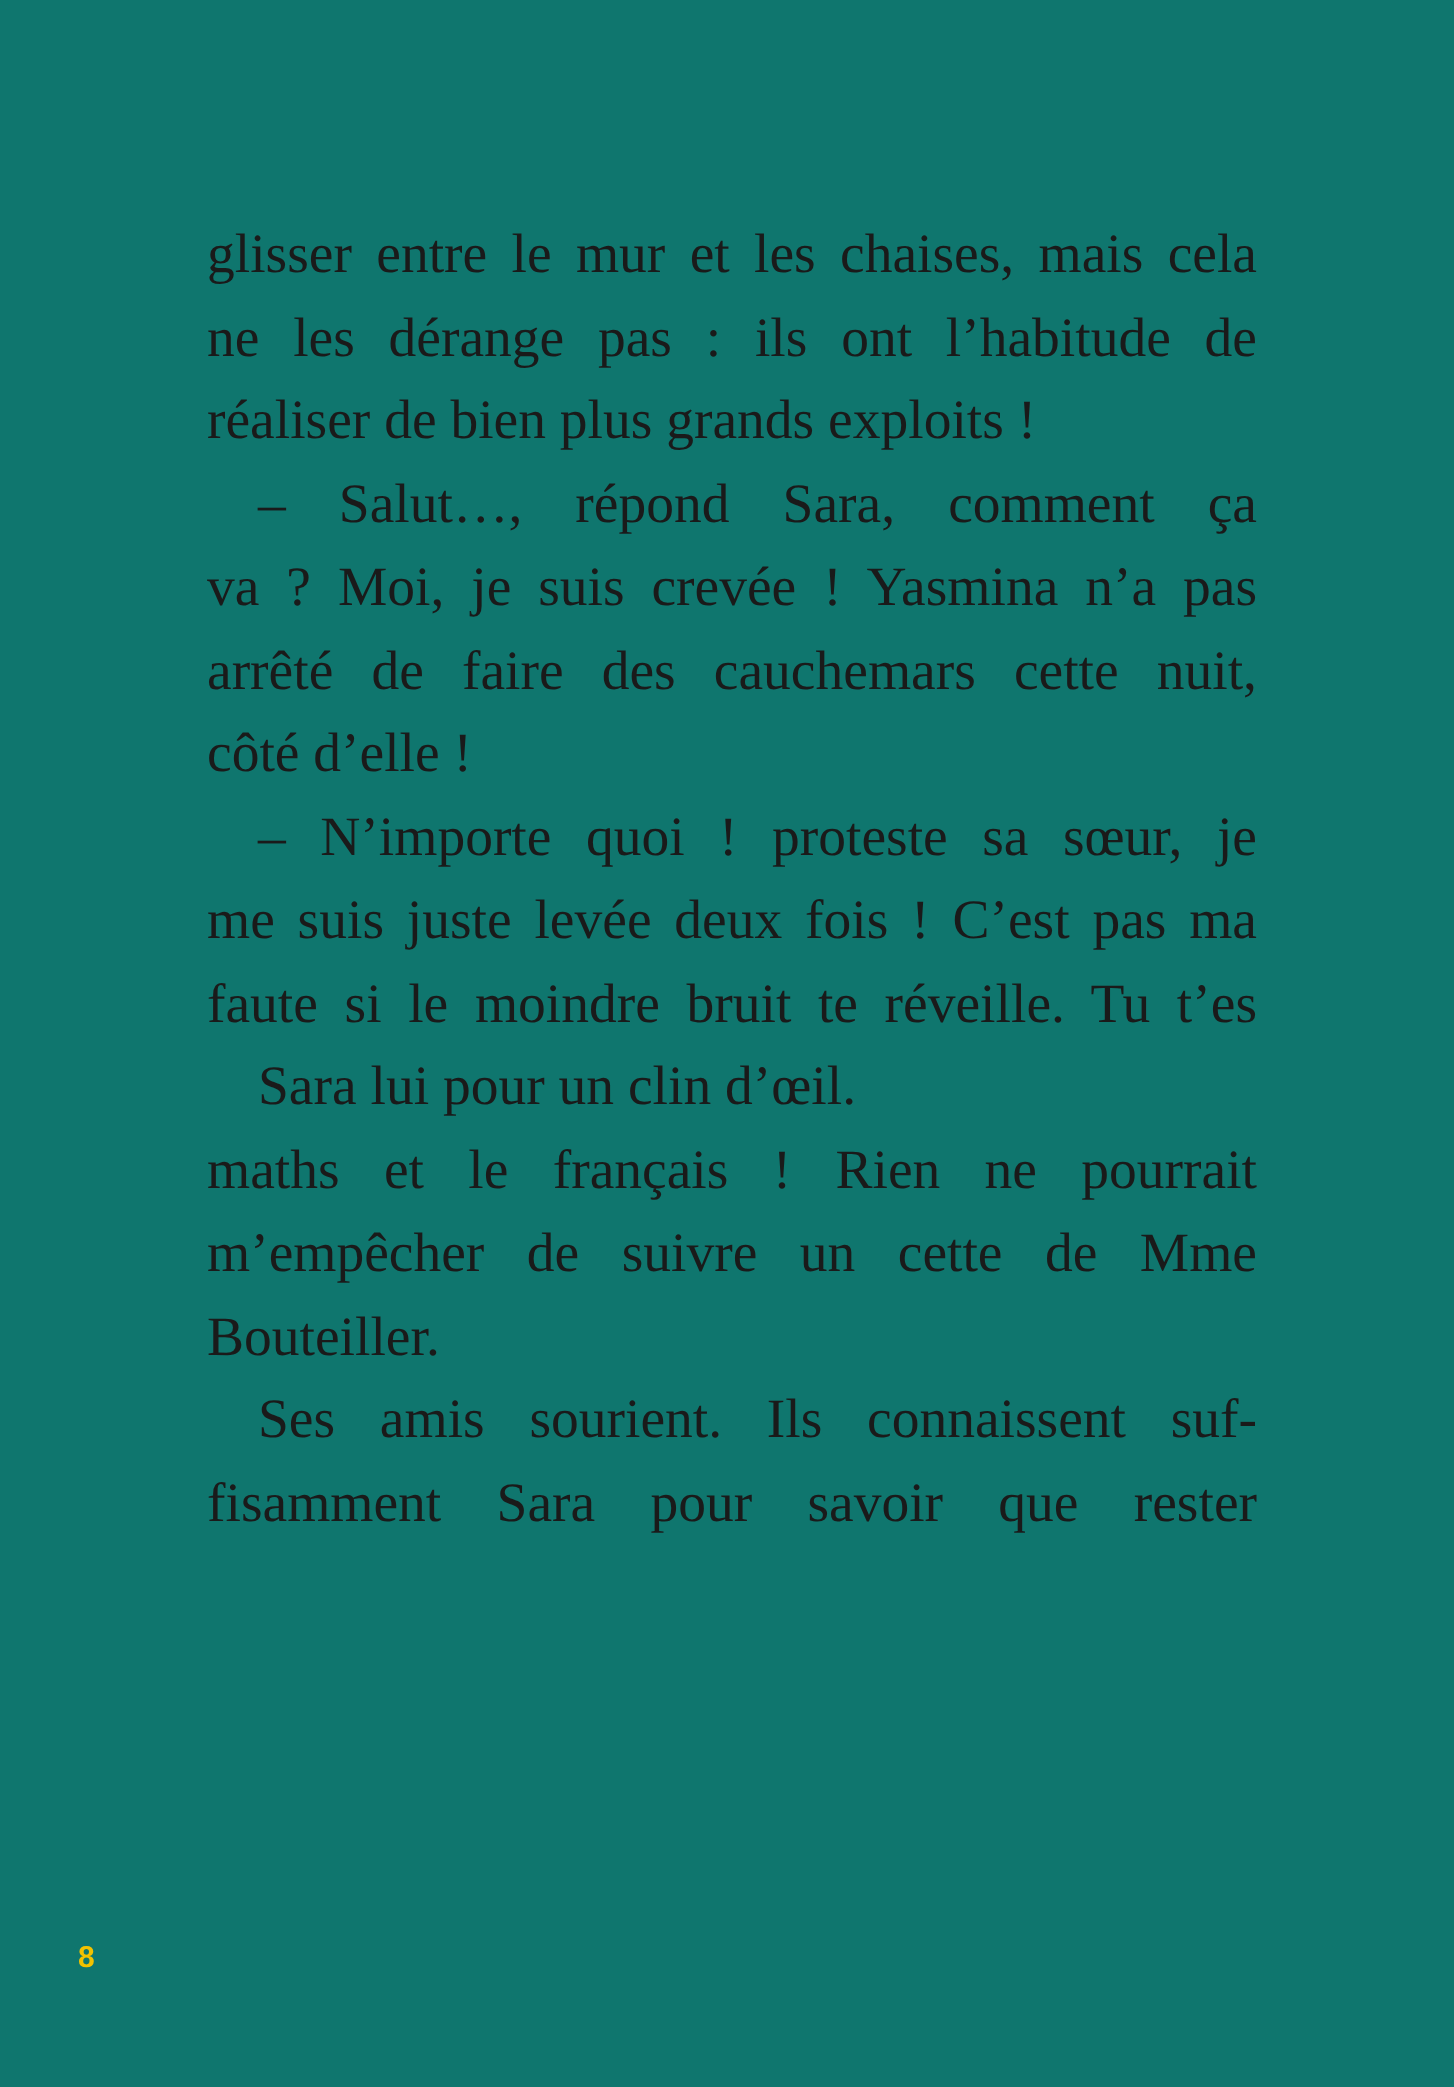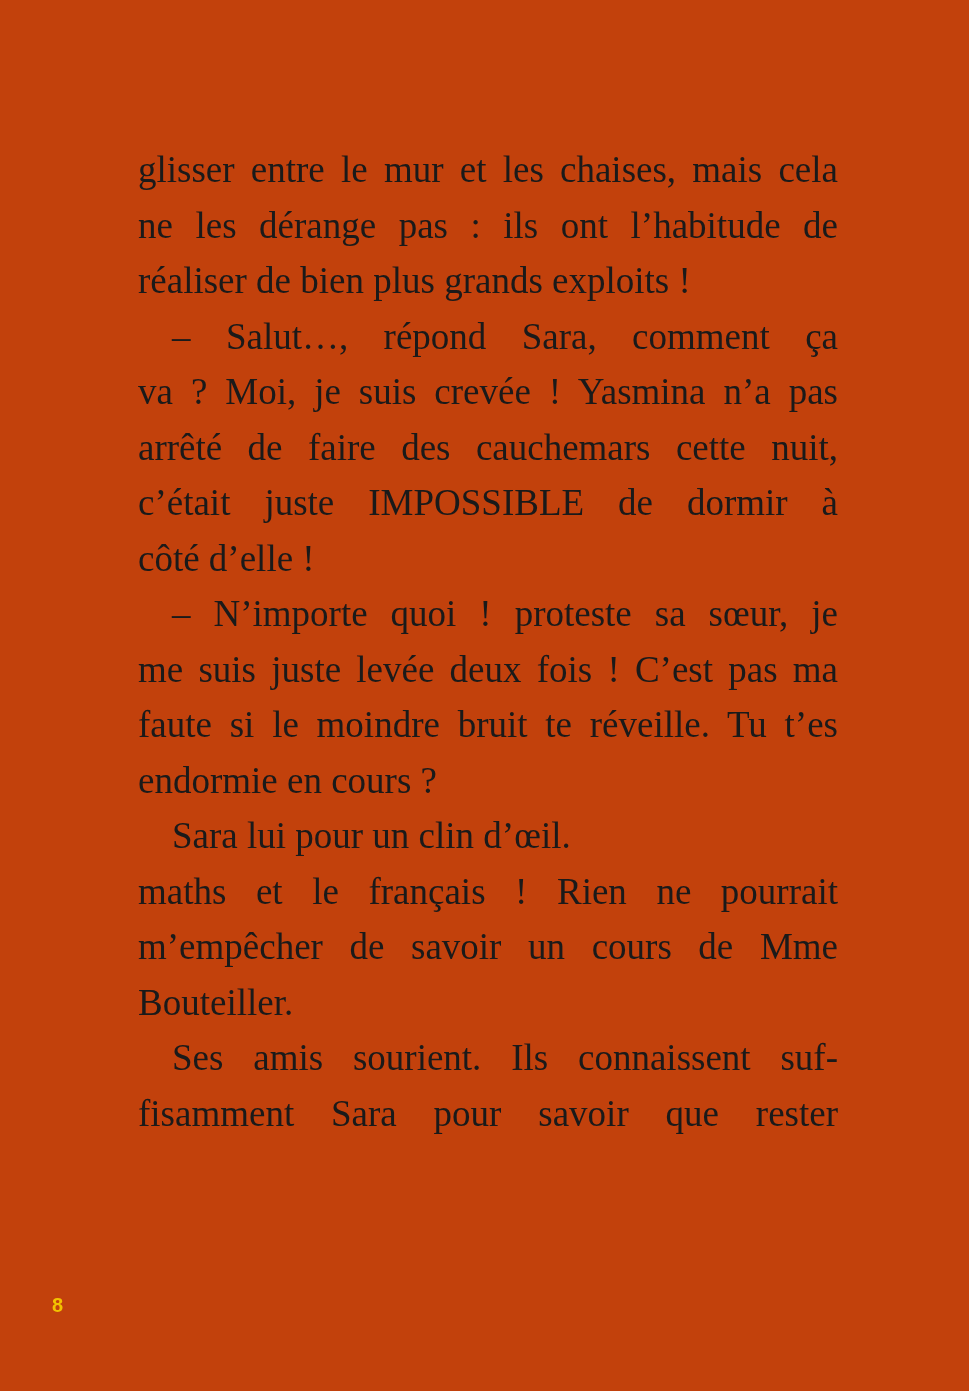--- a/index.html
+++ b/index.html
@@ -10,21 +10,21 @@
     body {
       width: 969px;
       height: 1391px;
       position: relative;
       overflow: hidden;
     }
     .page {
       position: absolute;
       left: 0; top: 0;
       width: 969px; height: 1391px;
-      background: #c2410c;
+      background: #0f766e;
     }
     .text-block {
       position: absolute;
       left: 138px;
       top: 142px;
       width: 700px;
       font-family: "Liberation Serif", "DejaVu Serif", serif;
       font-size: 37px;
       line-height: 55.5px;
       color: #1a1a1a;
@@ -56,27 +56,25 @@
 <body>
 
 <div class="page">
   <div class="text-block">
     <span class="line">glisser entre le mur et les chaises, mais cela</span>
     <span class="line">ne les dérange pas : ils ont l’habitude de</span>
     <span class="line last">réaliser de bien plus grands exploits !</span>
     <span class="line indent">– Salut…, répond Sara, comment ça</span>
     <span class="line">va ? Moi, je suis crevée ! Yasmina n’a pas</span>
     <span class="line">arrêté de faire des cauchemars cette nuit,</span>
-    <span class="line">c’était juste IMPOSSIBLE de dormir à</span>
     <span class="line last">côté d’elle !</span>
     <span class="line indent">– N’importe quoi ! proteste sa sœur, je</span>
     <span class="line">me suis juste levée deux fois ! C’est pas ma</span>
     <span class="line">faute si le moindre bruit te réveille. Tu t’es</span>
-    <span class="line last">endormie en cours ?</span>
     <span class="line indent last">Sara lui pour un clin d’œil.</span>
     <span class="line">maths et le français ! Rien ne pourrait</span>
-    <span class="line">m’empêcher de savoir un cours de Mme</span>
+    <span class="line">m’empêcher de suivre un cette de Mme</span>
     <span class="line last">Bouteiller.</span>
     <span class="line indent">Ses amis sourient. Ils connaissent suf-</span>
     <span class="line">fisamment Sara pour savoir que rester</span>
   </div>
   <div class="page-number">8</div>
 </div>
 
 </body></html>

